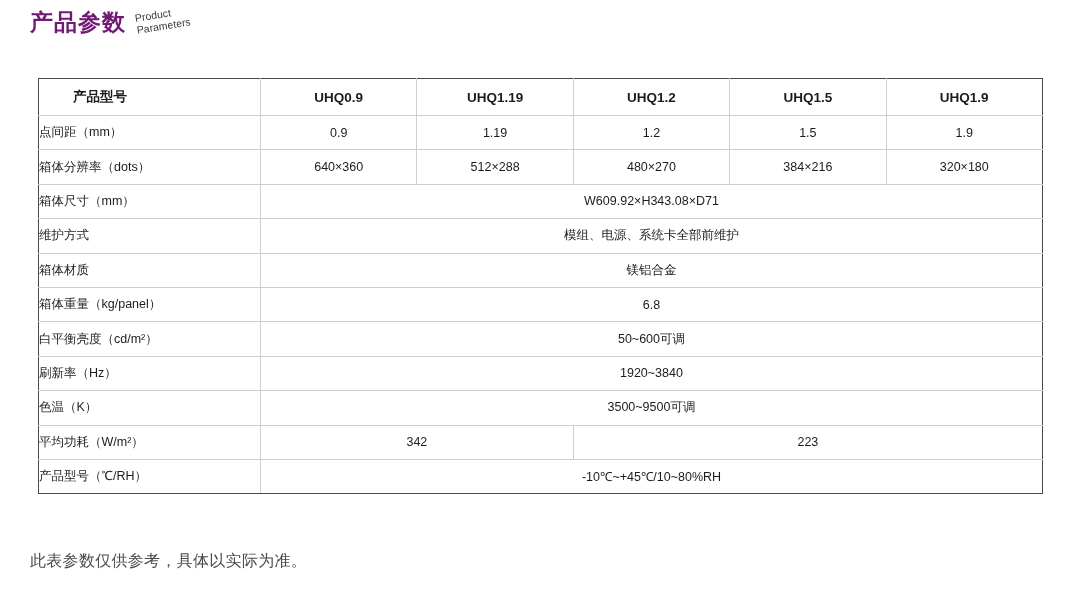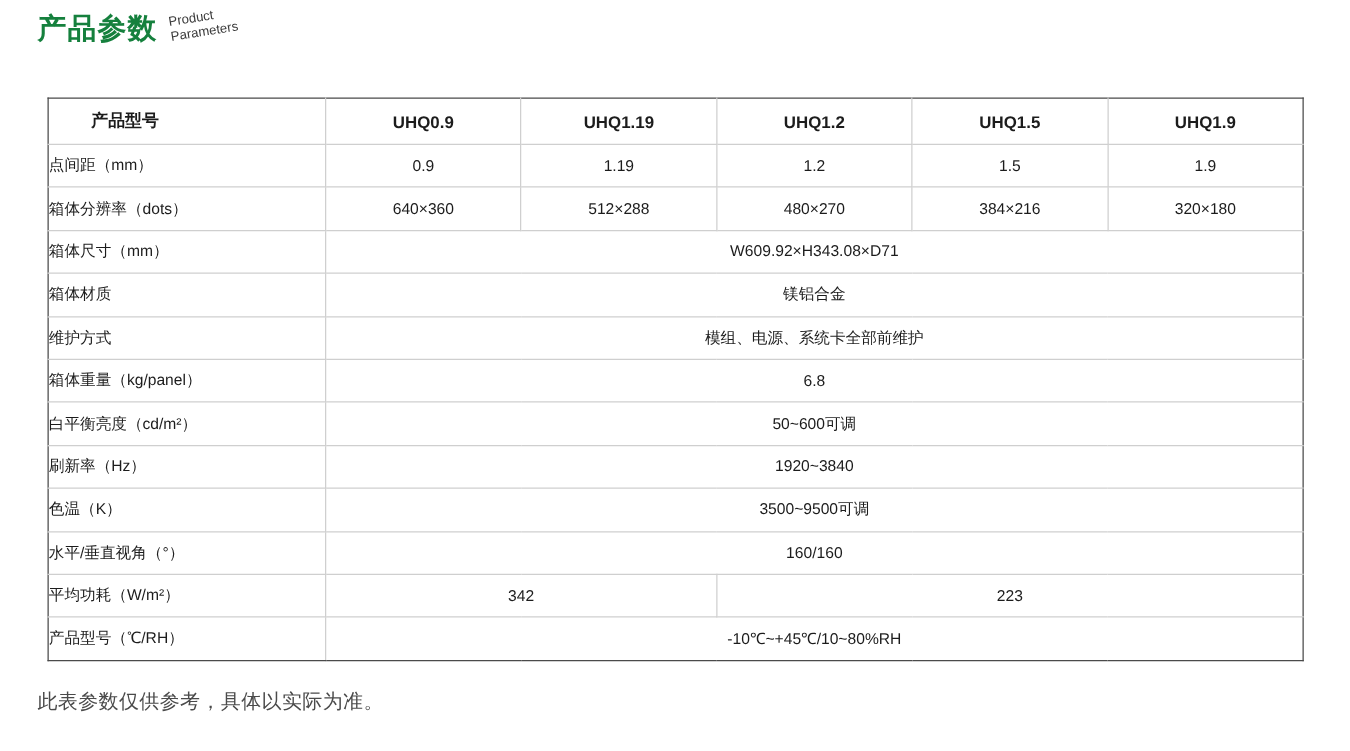--- a/index.html
+++ b/index.html
@@ -25,21 +25,21 @@
     position: absolute;
     left: 30px;
     top: 8px;
     display: flex;
     align-items: flex-start;
   }
   .title-cn {
     font-size: 23px;
     font-weight: bold;
     letter-spacing: 1px;
-    color: #15803d;
+    color: #701a75;
     line-height: 28px;
     white-space: nowrap;
   }
   .title-en {
     margin-left: 8px;
     margin-top: 4px;
     font-size: 10.5px;
     line-height: 12px;
     color: #3a3a3a;
     transform: rotate(-9deg);
@@ -151,53 +151,49 @@
         <td>384×216</td>
         <td class="last-col">320×180</td>
       </tr>
 
       <tr>
         <td class="label">箱体尺寸（mm）</td>
         <td class="last-col" colspan="5">W609.92×H343.08×D71</td>
       </tr>
 
       <tr>
+        <td class="label">维护方式</td>
+        <td class="last-col" colspan="5">模组、电源、系统卡全部前维护</td>
+      </tr>
+
+      <tr>
         <td class="label">箱体材质</td>
         <td class="last-col" colspan="5">镁铝合金</td>
       </tr>
 
       <tr>
-        <td class="label">维护方式</td>
-        <td class="last-col" colspan="5">模组、电源、系统卡全部前维护</td>
-      </tr>
-
-      <tr>
         <td class="label">箱体重量（kg/panel）</td>
         <td class="last-col" colspan="5">6.8</td>
       </tr>
 
       <tr>
         <td class="label">白平衡亮度（cd/m²）</td>
         <td class="last-col" colspan="5">50~600可调</td>
       </tr>
 
       <tr>
         <td class="label">刷新率（Hz）</td>
         <td class="last-col" colspan="5">1920~3840</td>
       </tr>
 
       <tr>
         <td class="label">色温（K）</td>
         <td class="last-col" colspan="5">3500~9500可调</td>
       </tr>
 
-      <tr>
-        <td class="label">水平/垂直视角（°）</td>
-        <td class="last-col" colspan="5">160/160</td>
-      </tr>
 
 
       <tr>
         <td class="label">平均功耗（W/m²）</td>
         <td colspan="2">342</td>
         <td class="last-col" colspan="3">223</td>
       </tr>
 
       <tr>
         <td class="label">产品型号（℃/RH）</td>

